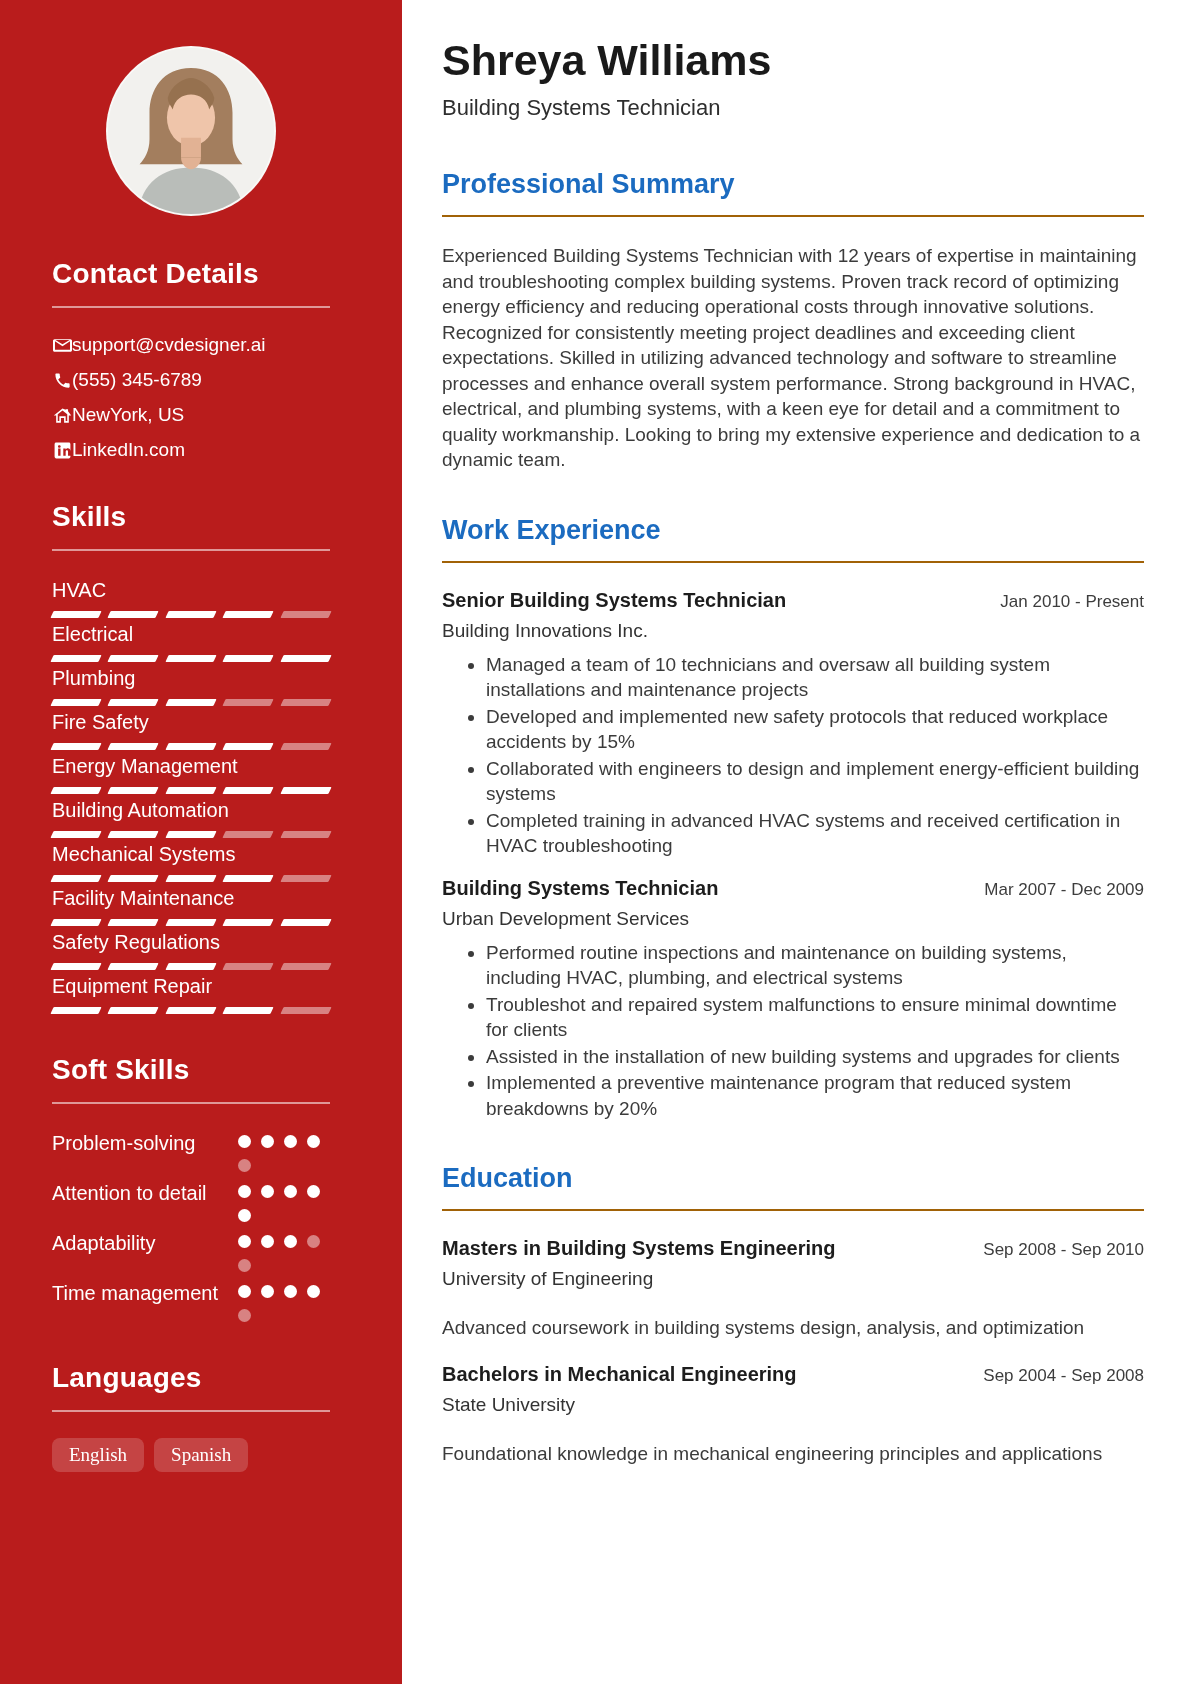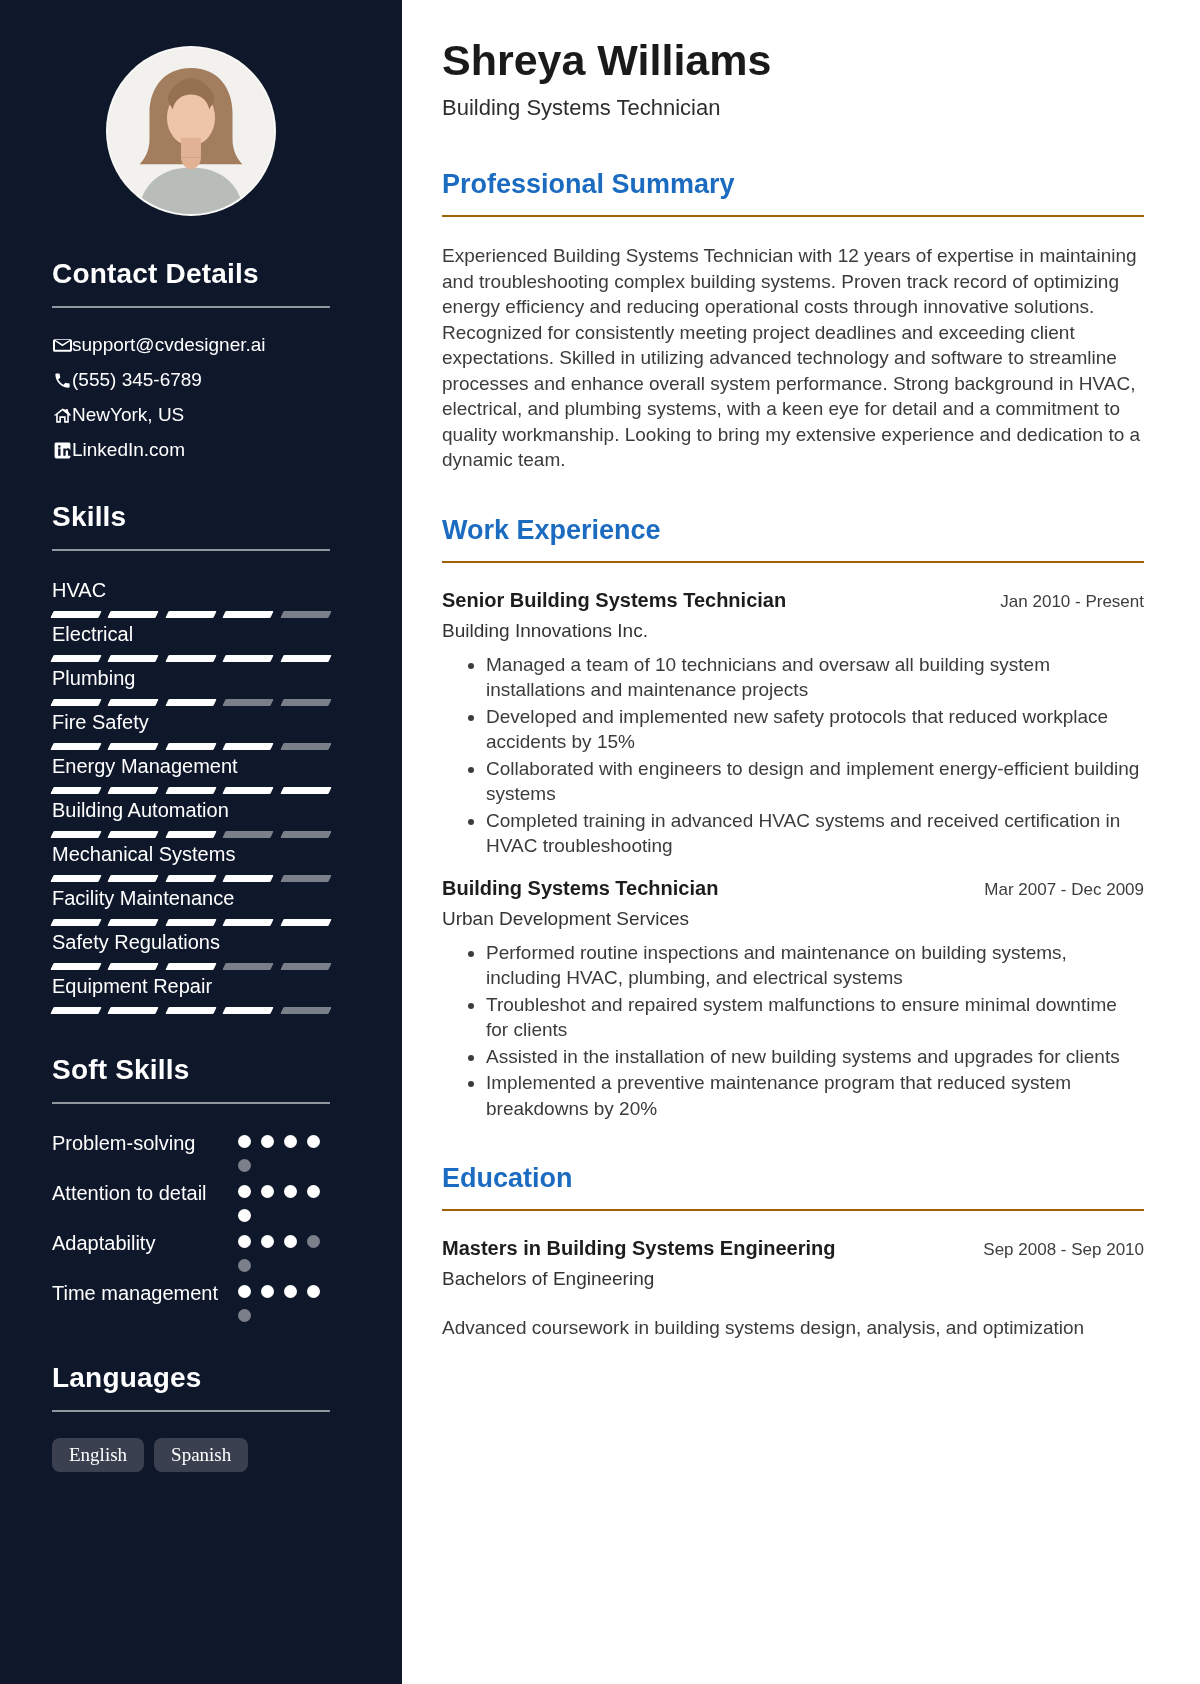--- a/index.html
+++ b/index.html
@@ -1,21 +1,21 @@
 <!DOCTYPE html>
 <html><head>
 <meta charset="utf-8">
 <style>
   * { box-sizing: border-box; margin: 0; padding: 0; }
   html,body { background:#fff; }
   body { font-family: "Liberation Sans", "DejaVu Sans", sans-serif; }
   .page { position:relative; width:1200px; height:1684px; background:#fff; overflow:hidden; display:flex; }
 
   
-  .sidebar { width:402px; flex:0 0 402px; background:#0f172a; color:#fff; padding:44px 72px 40px 52px; height:100%; }
+  .sidebar { width:402px; flex:0 0 402px; background:#b91c1c; color:#fff; padding:44px 72px 40px 52px; height:100%; }
   .avatar-wrap { width:170px; height:170px; border-radius:50%; margin:2px auto 42px auto; overflow:hidden;
                  border:2px solid rgba(255,255,255,0.55); background:#f2f1ee; }
   .avatar-wrap svg { display:block; width:100%; height:100%; }
 
   .side-section { margin-bottom:40px; }
   .side-title { font-size:28px; font-weight:bold; color:#fff; letter-spacing:0.2px; }
   .side-rule { border:none; border-top:2px solid rgba(255,255,255,0.55); margin:16px 0 0 0; }
 
   
   .contact-list { list-style:none; margin-top:26px; }
@@ -333,20 +333,28 @@
     </section>
 
     <section class="msection">
       <h2 class="msection-h">Education</h2>
       <div class="msection-body" id="edus">
           <article class="edu">
             <div class="job-head">
               <div class="job-title">Masters in Building Systems Engineering</div>
               <div class="job-date">Sep 2008 - Sep 2010</div>
             </div>
-            <div class="job-company">Bachelors of Engineering</div>
+            <div class="job-company">University of Engineering</div>
             <p class="edu-desc">Advanced coursework in building systems design, analysis, and optimization</p>
           </article>
+          <article class="edu">
+            <div class="job-head">
+              <div class="job-title">Bachelors in Mechanical Engineering</div>
+              <div class="job-date">Sep 2004 - Sep 2008</div>
+            </div>
+            <div class="job-company">State University</div>
+            <p class="edu-desc">Foundational knowledge in mechanical engineering principles and applications</p>
+          </article>
         </div>
     </section>
 
   </main>
 </div>
 
 </body></html>

